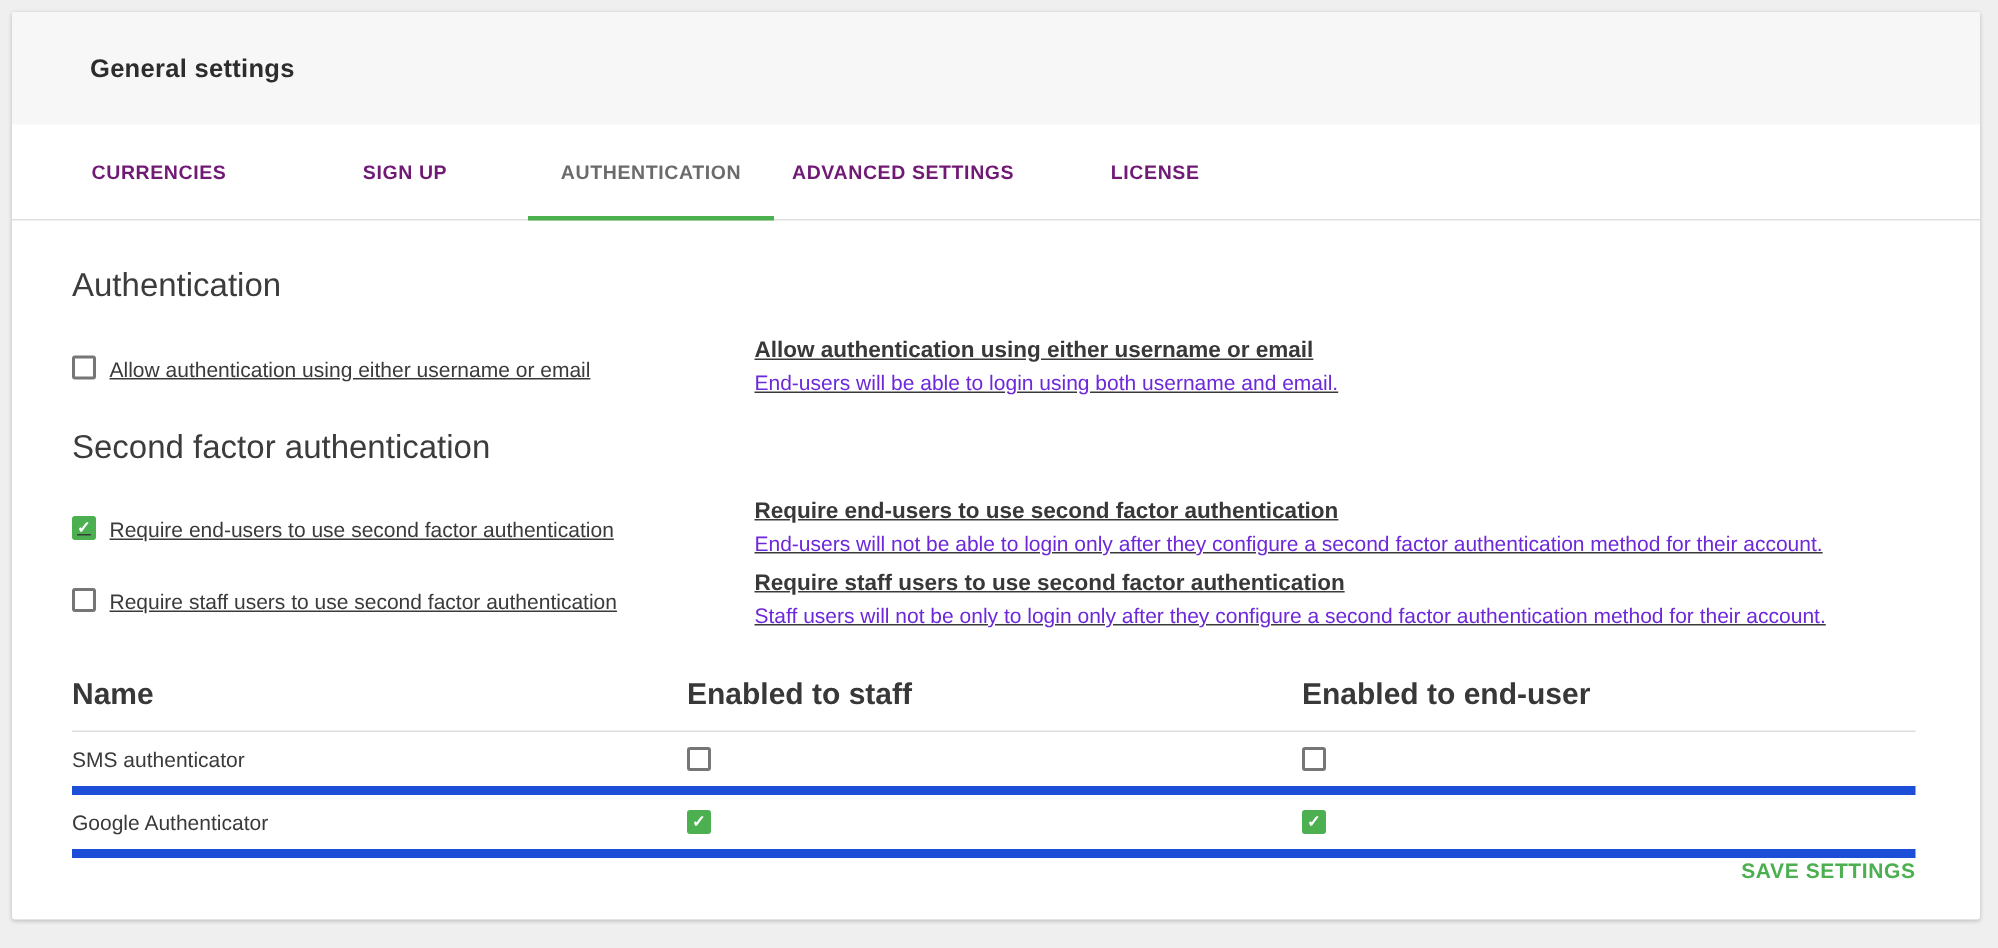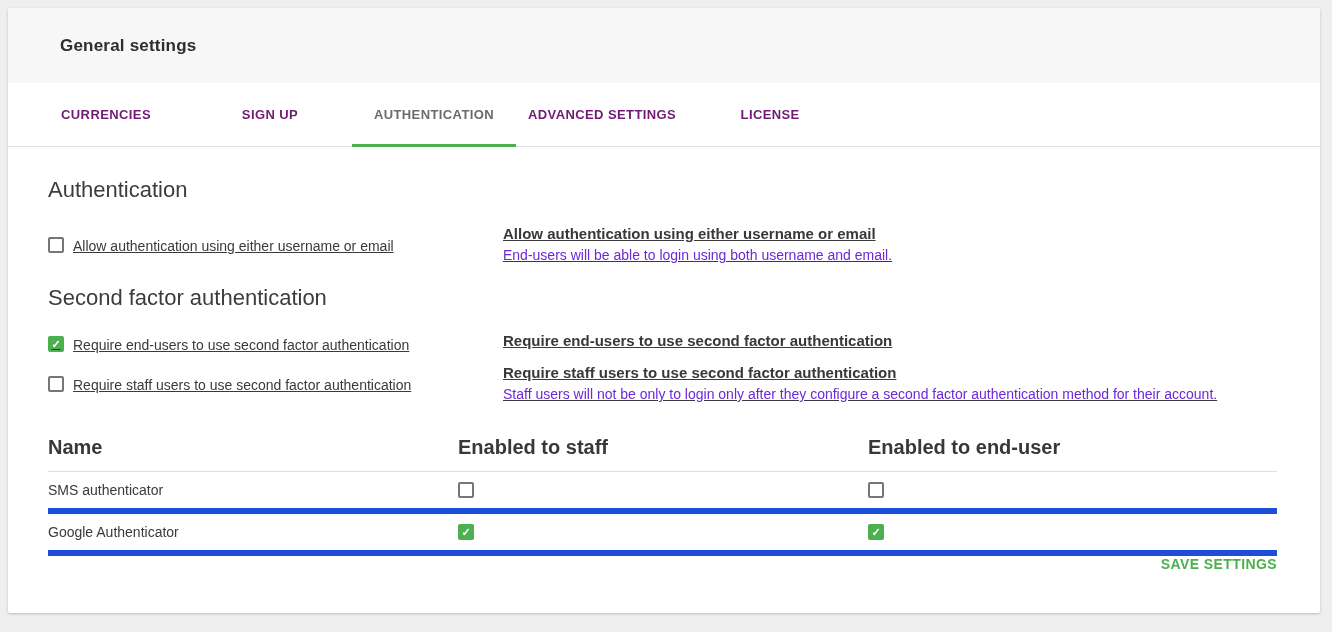--- a/index.html
+++ b/index.html
@@ -206,20 +206,21 @@
 
     <div class="setting-row">
       <div class="setting-left">
         <span class="cb checked">
           <span class="check">✓</span>
         </span>
         <span class="setting-label">Require end-users to use second factor authentication</span>
       </div>
       <div class="setting-right">
         <div class="setting-title">Require end-users to use second factor authentication</div>
+        <div class="setting-desc">End-users will not be able to login only after they configure a second factor authentication method for their account.</div>
       </div>
     </div>
 
     <div class="setting-row">
       <div class="setting-left">
         <span class="cb">
           
         </span>
         <span class="setting-label">Require staff users to use second factor authentication</span>
       </div>

